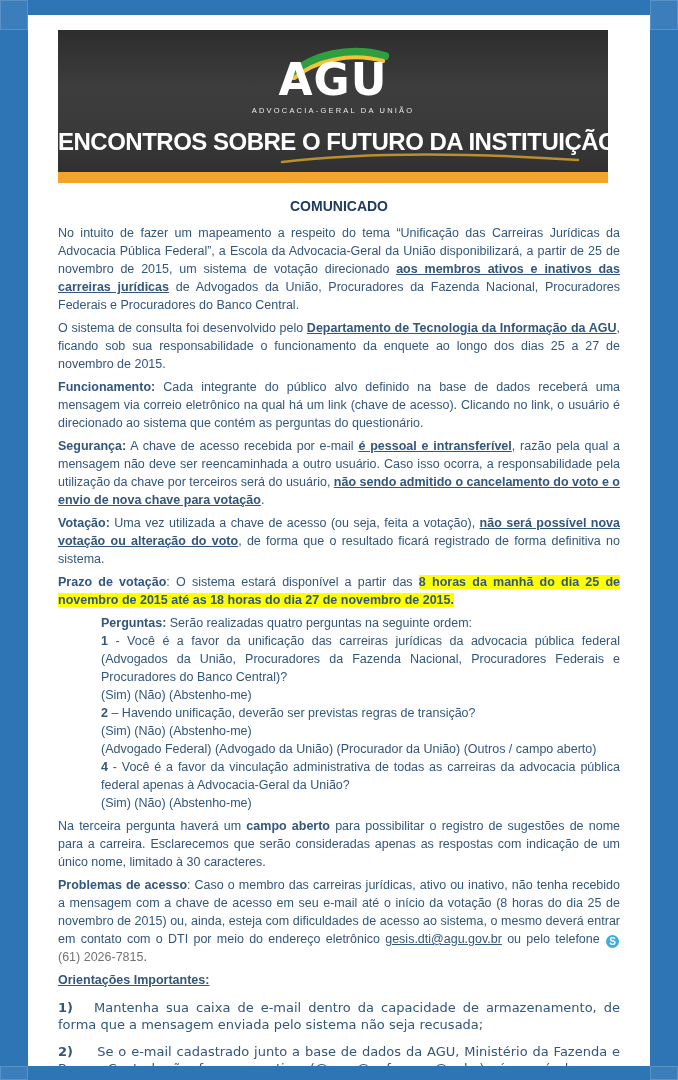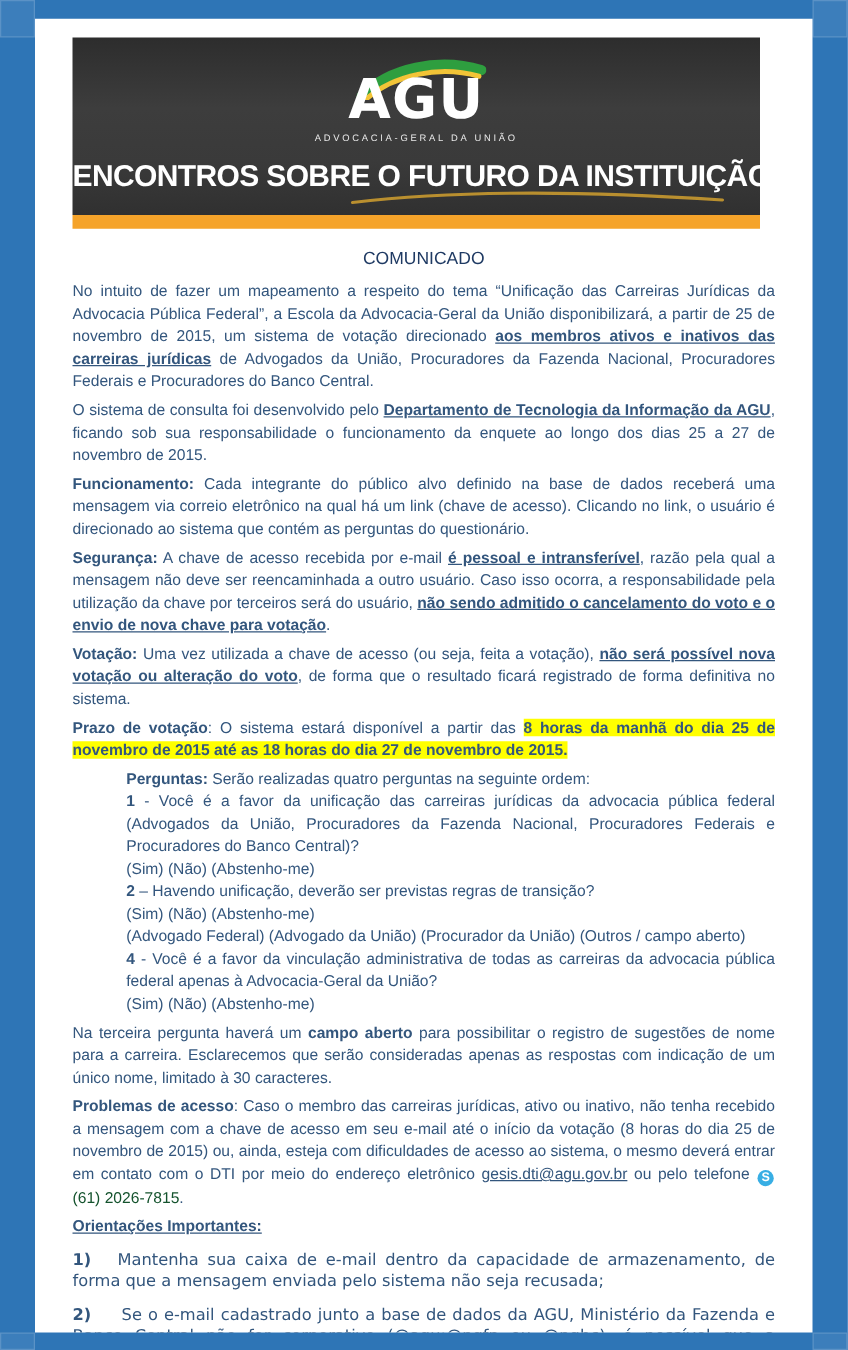--- a/index.html
+++ b/index.html
@@ -21,27 +21,27 @@
   .logo-text{position:relative;color:#fff;font-family:"DejaVu Sans",sans-serif;font-weight:bold;
              font-size:44px;line-height:48px;letter-spacing:1px;margin-top:12px;}
   .logo-sub{color:#e9e9e9;font-size:7.5px;letter-spacing:2.2px;margin-top:2px;}
   .banner-title{position:absolute;left:0;right:0;bottom:16px;text-align:right;color:#fff;
                 font-weight:bold;font-size:24px;letter-spacing:-0.5px;white-space:nowrap;}
   .title-swoosh{position:absolute;right:28px;bottom:6px;}
   .orange-bar{height:11px;background:#F5A32A;}
 
   .content{margin-left:30px;width:562px;color:#33567D;font-size:12.5px;line-height:18px;padding-top:10px;}
   .content p{margin:5px 0 0 0;text-align:justify;}
-  .doc-title{text-align:center;font-weight:normal;color:#1F3A63;font-size:14px;margin:4px 0 9px 0;}
+  .doc-title{text-align:center;font-weight:bold;color:#1F3A63;font-size:14px;margin:4px 0 9px 0;}
   .q-line{text-align:justify;margin-left:43px;}
   .run-bold{font-weight:bold;}
   .run-boldunderline{font-weight:bold;text-decoration:underline;}
   .run-highlight{font-weight:bold;background:#FFFF00;}
   .run-link{text-decoration:underline;cursor:pointer;}
-  .run-phone{color:#14532d;}
+  .run-phone{color:#737373;}
   .skype{display:inline-block;width:13px;height:13px;border-radius:50%;background:#38AEE4;color:#fff;
          font-weight:bold;font-size:10px;line-height:13px;text-align:center;vertical-align:-2px;margin:0 1px;}
   .items p{font-family:"DejaVu Sans",sans-serif;font-size:13px;line-height:17px;margin-top:10px;}
   .orient{font-weight:bold;margin-top:9px;text-decoration:underline;}
 </style>
 </head>
 <body>
 
 <div class="page">
   <div class="csq tl"></div>

